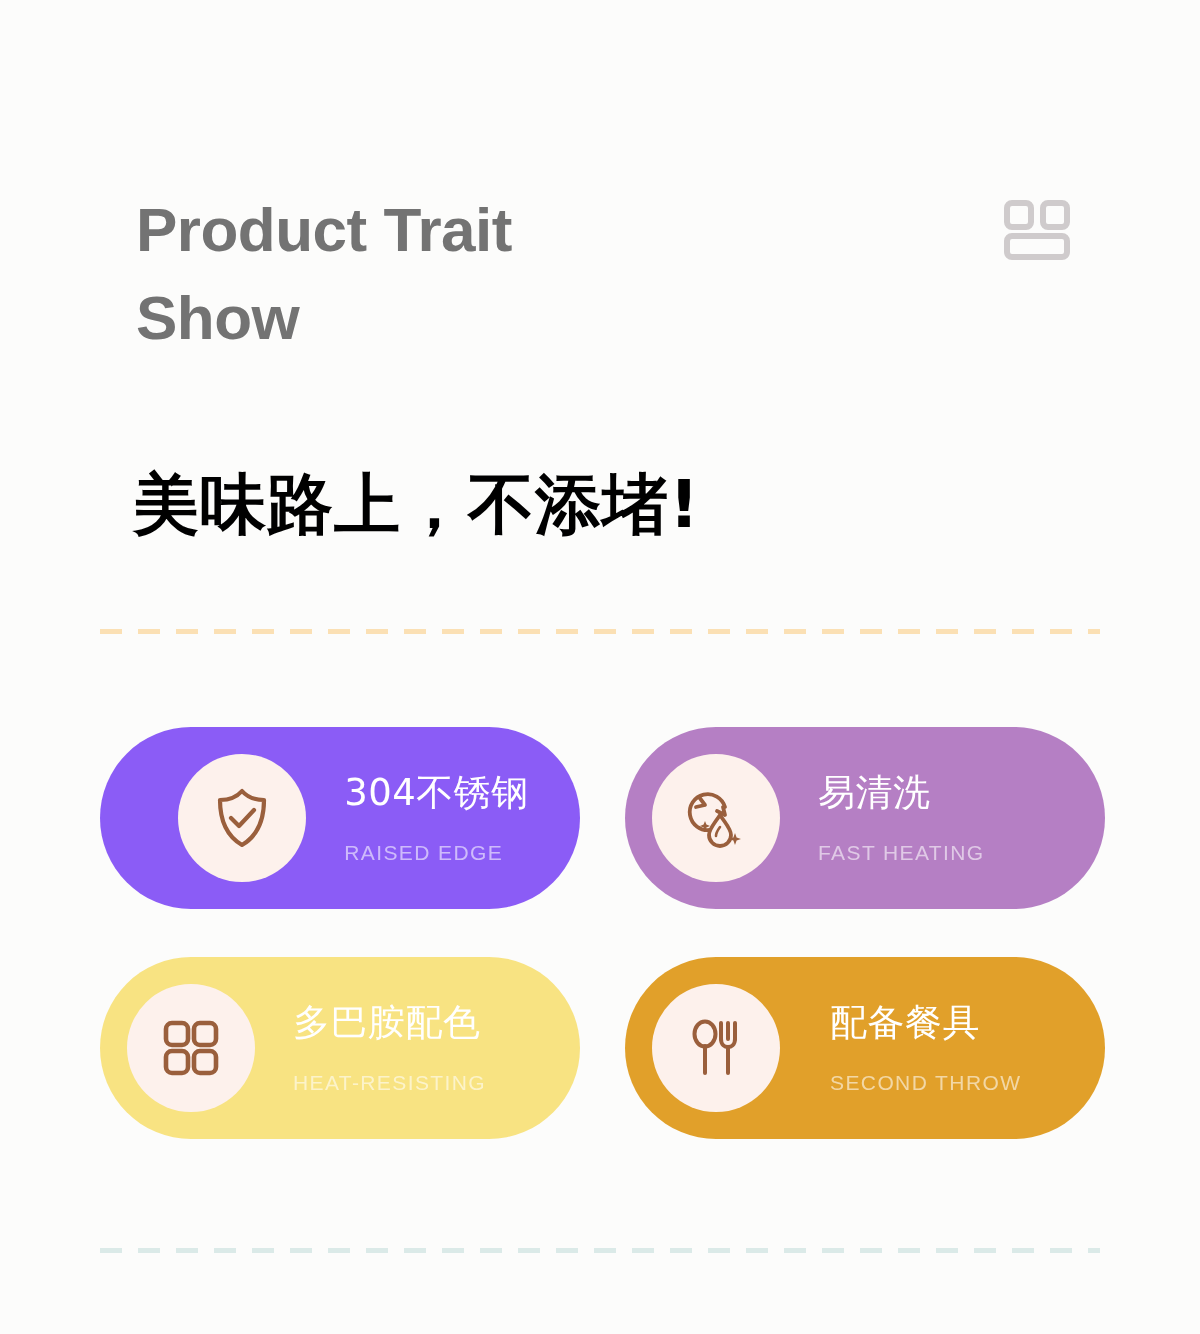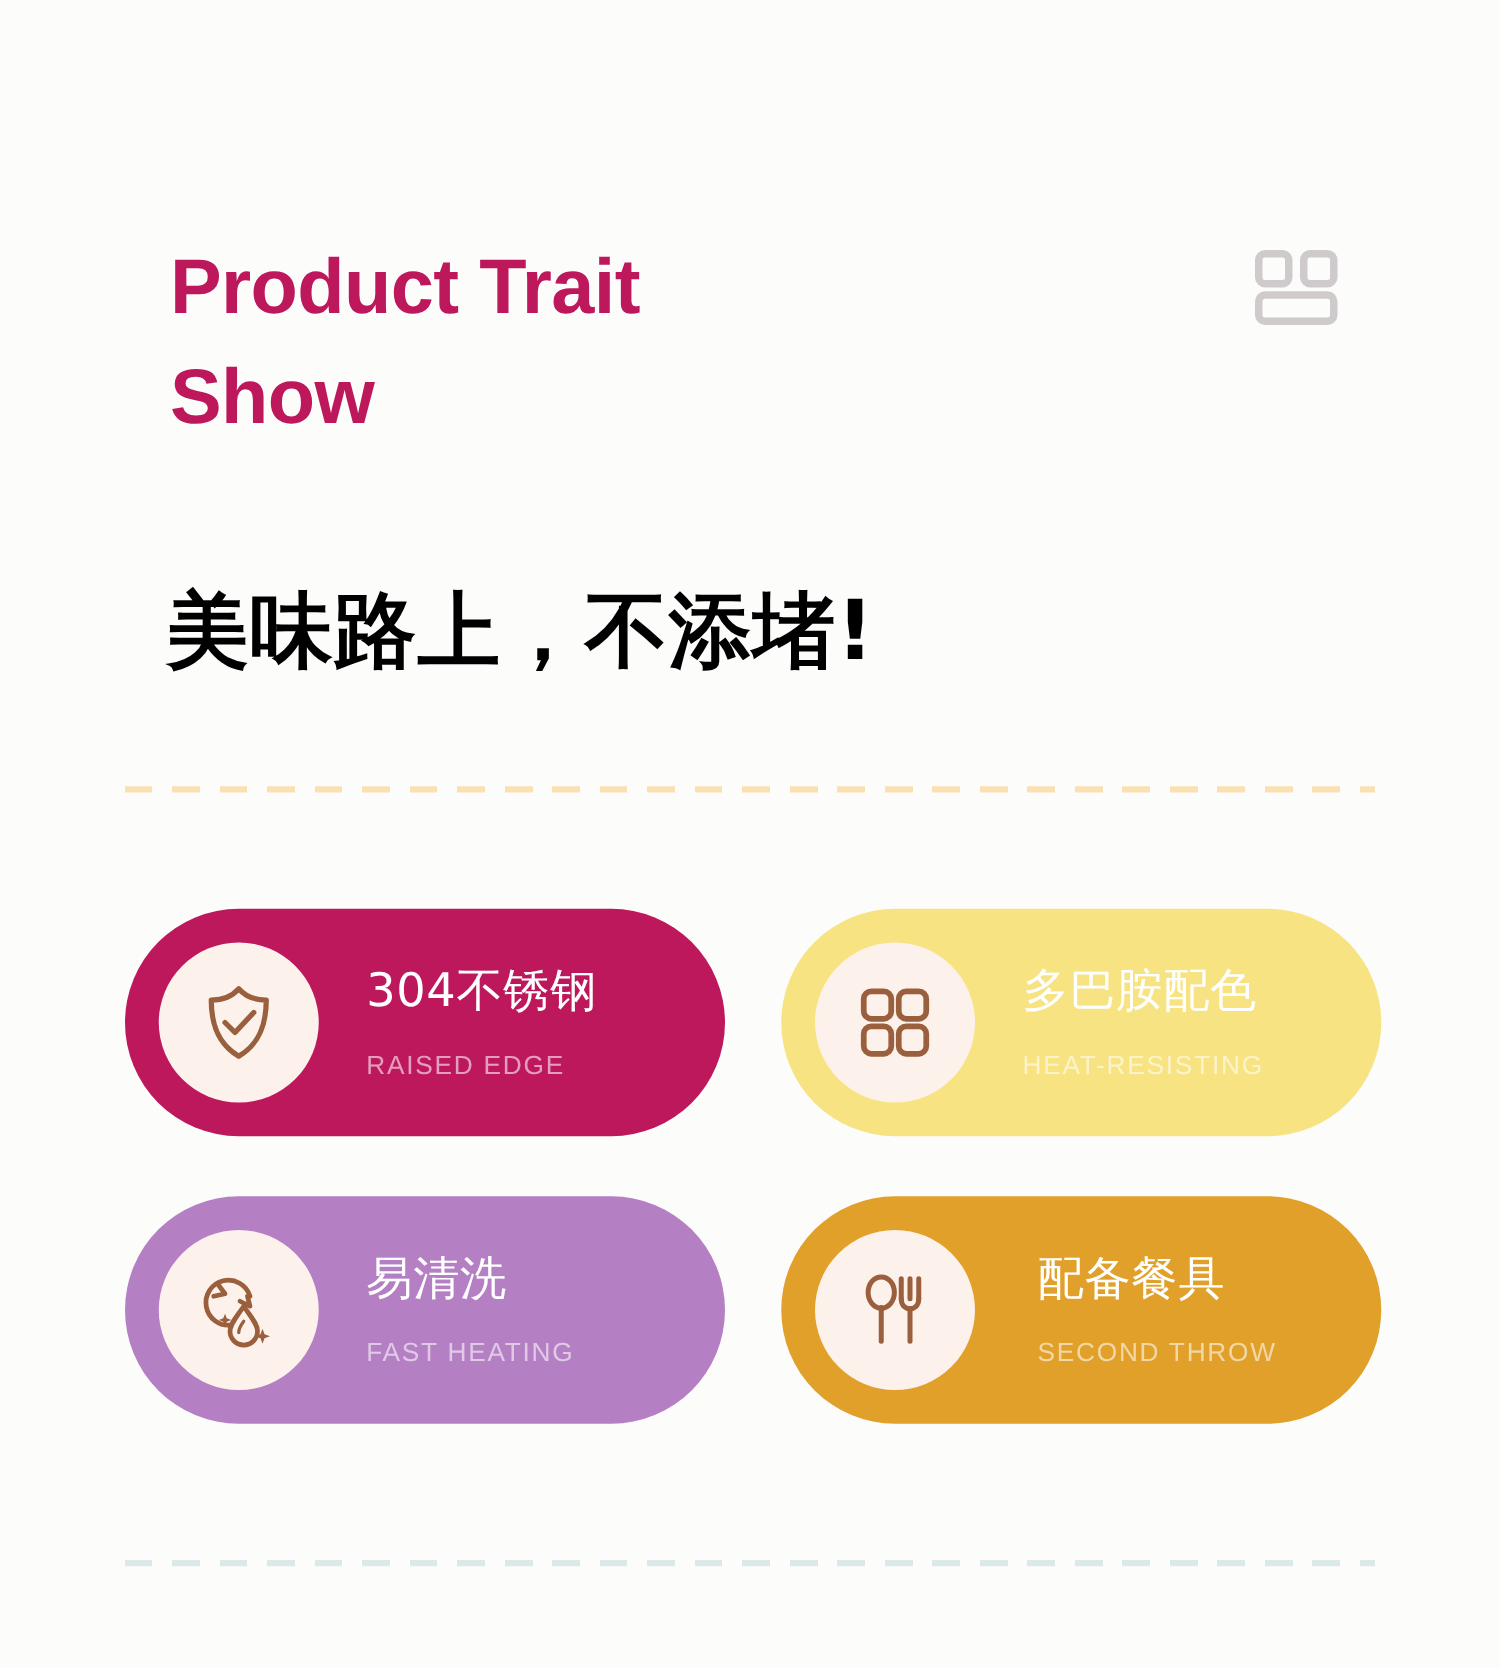--- a/index.html
+++ b/index.html
@@ -34,21 +34,21 @@
   }
 
   .title-block {
     width: 600px;
   }
 
   .page-title {
     font-size: 62px;
     line-height: 1.42;
     font-weight: bold;
-    color: #be185d;
+    color: #737373;
     letter-spacing: -0.5px;
     white-space: pre-line;
   }
 
   .layout-icon {
     margin-top: 12px;
     margin-right: 4px;
     width: 70px;
     height: 62px;
     flex: none;
@@ -167,45 +167,30 @@
     </div>
   </div>
 
   <div class="slogan">美味路上，不添堵!</div>
 
   <div class="rule rule-top"></div>
   <div class="rule rule-bottom"></div>
 
   <div class="feature-grid">
 
-    <div class="feature-card" style="background:#be185d;">
+    <div class="feature-card" style="background:#8b5cf6;justify-content:center;">
       <div class="feature-iconwrap">
         <svg viewBox="0 0 66 66" fill="none" xmlns="http://www.w3.org/2000/svg">
           <path d="M33 6 C27 13 19 15 11 15 C11 34 16 50 33 60 C50 50 55 34 55 15 C47 15 39 13 33 6 Z" stroke="#9a5f3c" stroke-width="4.2" stroke-linejoin="round" fill="none"></path>
           <path d="M22 33 L30 41 L45 25" stroke="#9a5f3c" stroke-width="4.2" stroke-linecap="round" stroke-linejoin="round" fill="none"></path>
         </svg>
       </div>
       <div class="feature-text">
         <div class="feature-title">304不锈钢</div>
         <div class="feature-sub">RAISED EDGE</div>
-      </div>
-    </div>
-
-    <div class="feature-card" style="background:#f8e382;">
-      <div class="feature-iconwrap">
-        <svg viewBox="0 0 66 66" fill="none" xmlns="http://www.w3.org/2000/svg">
-          <rect x="8" y="8" width="22" height="22" rx="6" stroke="#9a5f3c" stroke-width="4.6"></rect>
-          <rect x="36" y="8" width="22" height="22" rx="6" stroke="#9a5f3c" stroke-width="4.6"></rect>
-          <rect x="8" y="36" width="22" height="22" rx="6" stroke="#9a5f3c" stroke-width="4.6"></rect>
-          <rect x="36" y="36" width="22" height="22" rx="6" stroke="#9a5f3c" stroke-width="4.6"></rect>
-        </svg>
-      </div>
-      <div class="feature-text">
-        <div class="feature-title">多巴胺配色</div>
-        <div class="feature-sub">HEAT-RESISTING</div>
       </div>
     </div>
 
     <div class="feature-card" style="background:#b57fc4;">
       <div class="feature-iconwrap">
         <svg viewBox="0 0 66 66" fill="none" xmlns="http://www.w3.org/2000/svg">
           <path d="M42 22 A18 18 0 1 0 27 45" stroke="#9a5f3c" stroke-width="3.8" stroke-linecap="round" fill="none"></path>
           <path d="M16 12 L22 20 L13 22" stroke="#9a5f3c" stroke-width="3.8" stroke-linecap="round" stroke-linejoin="round" fill="none"></path>
           <path d="M40 22 L42 30 L34 26" stroke="#9a5f3c" stroke-width="3.8" stroke-linecap="round" stroke-linejoin="round" fill="none"></path>
           <path d="M37 30 C31 39 26 44 26 50 A11 11 0 0 0 48 50 C48 44 43 39 37 30 Z" stroke="#9a5f3c" stroke-width="3.8" stroke-linejoin="round" fill="#fdf1ec"></path>
@@ -213,20 +198,35 @@
           <path d="M22 36 L23.4 39.6 L27 41 L23.4 42.4 L22 46 L20.6 42.4 L17 41 L20.6 39.6 Z" fill="#9a5f3c"></path>
           <path d="M52 48 L53.6 52.4 L58 54 L53.6 55.6 L52 60 L50.4 55.6 L46 54 L50.4 52.4 Z" fill="#9a5f3c"></path>
         </svg>
       </div>
       <div class="feature-text">
         <div class="feature-title">易清洗</div>
         <div class="feature-sub">FAST HEATING</div>
       </div>
     </div>
 
+    <div class="feature-card" style="background:#f8e382;">
+      <div class="feature-iconwrap">
+        <svg viewBox="0 0 66 66" fill="none" xmlns="http://www.w3.org/2000/svg">
+          <rect x="8" y="8" width="22" height="22" rx="6" stroke="#9a5f3c" stroke-width="4.6"></rect>
+          <rect x="36" y="8" width="22" height="22" rx="6" stroke="#9a5f3c" stroke-width="4.6"></rect>
+          <rect x="8" y="36" width="22" height="22" rx="6" stroke="#9a5f3c" stroke-width="4.6"></rect>
+          <rect x="36" y="36" width="22" height="22" rx="6" stroke="#9a5f3c" stroke-width="4.6"></rect>
+        </svg>
+      </div>
+      <div class="feature-text">
+        <div class="feature-title">多巴胺配色</div>
+        <div class="feature-sub">HEAT-RESISTING</div>
+      </div>
+    </div>
+
     <div class="feature-card" style="background:#e1a02a;gap:12px;">
       <div class="feature-iconwrap">
         <svg viewBox="0 0 66 66" fill="none" xmlns="http://www.w3.org/2000/svg">
           <ellipse cx="22" cy="19" rx="10.5" ry="12.5" stroke="#9a5f3c" stroke-width="4" fill="none"></ellipse>
           <path d="M22 31 L22 58" stroke="#9a5f3c" stroke-width="4" stroke-linecap="round"></path>
           <path d="M38 8 L38 24" stroke="#9a5f3c" stroke-width="4" stroke-linecap="round"></path>
           <path d="M45 8 L45 24" stroke="#9a5f3c" stroke-width="4" stroke-linecap="round"></path>
           <path d="M52 8 L52 24" stroke="#9a5f3c" stroke-width="4" stroke-linecap="round"></path>
           <path d="M38 24 C38 30 42 32 45 32 C48 32 52 30 52 24" stroke="#9a5f3c" stroke-width="4" stroke-linecap="round" fill="none"></path>
           <path d="M45 32 L45 58" stroke="#9a5f3c" stroke-width="4" stroke-linecap="round"></path>

